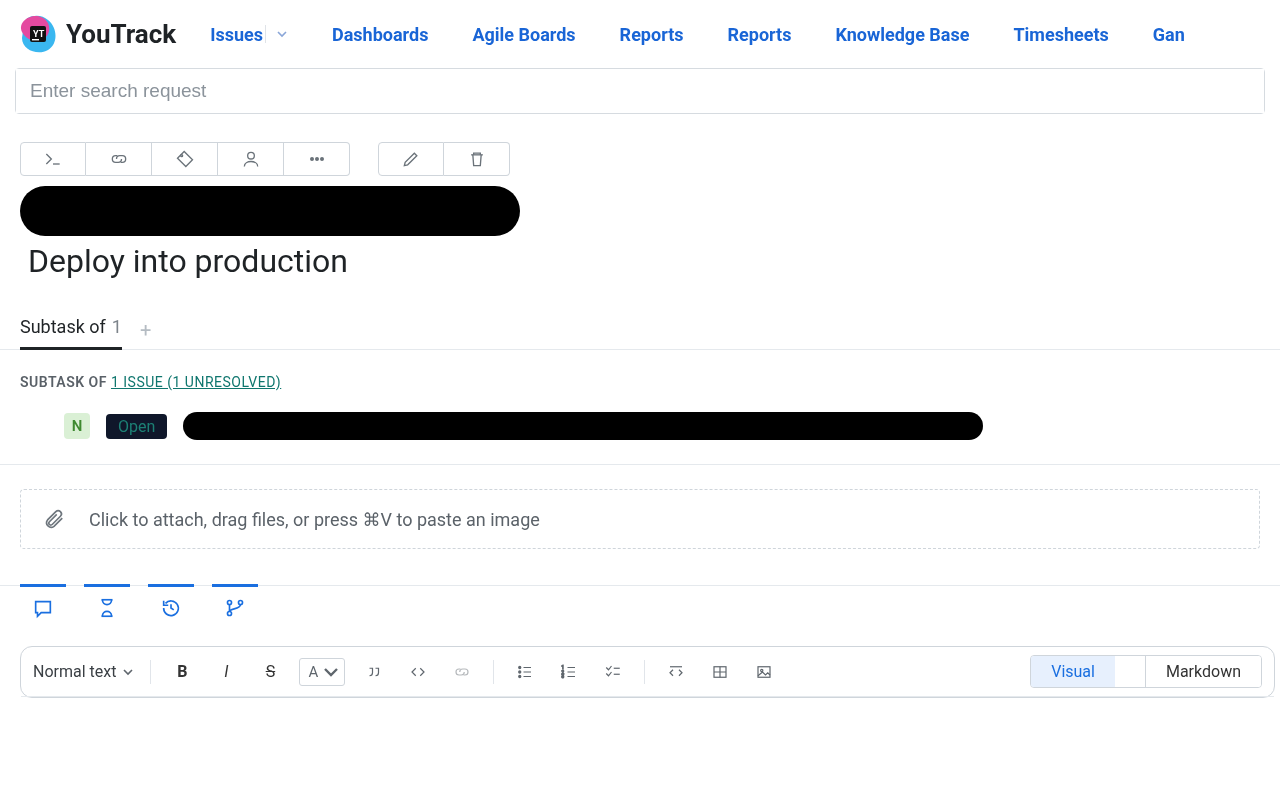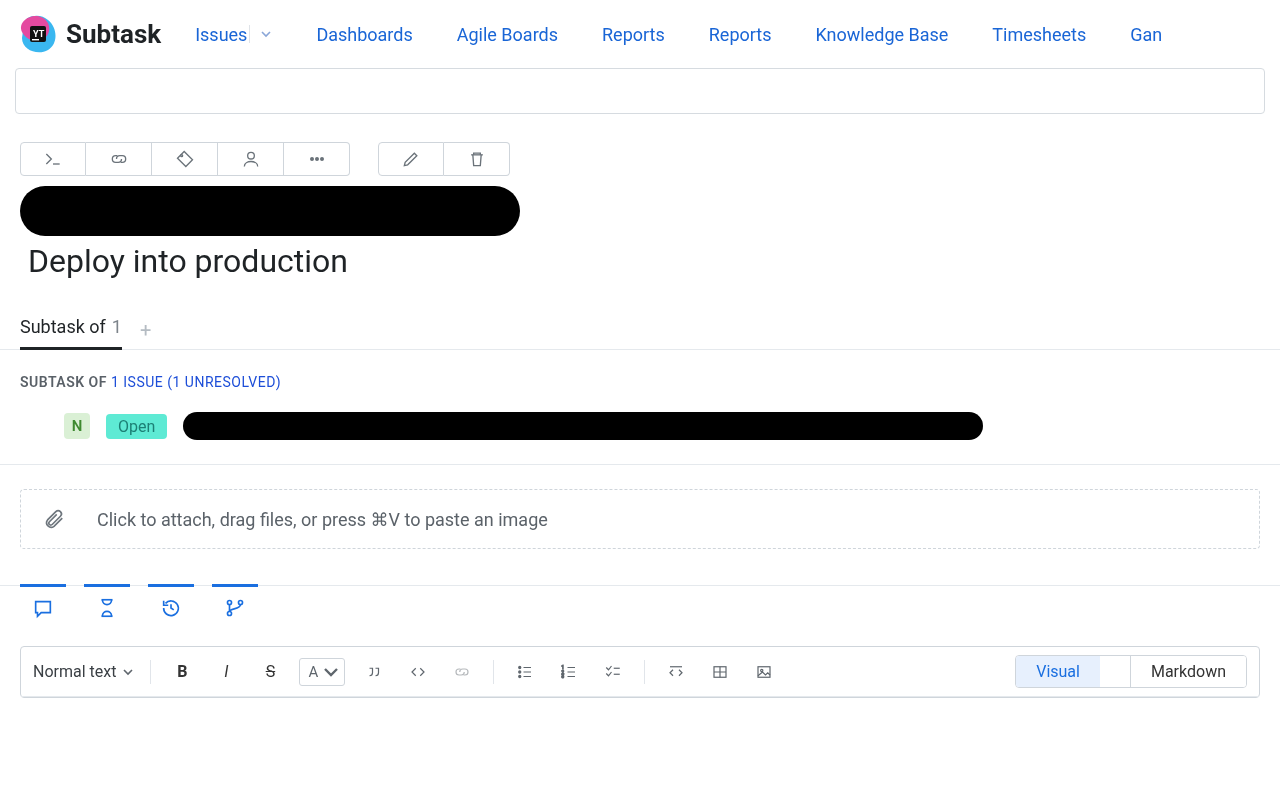--- a/index.html
+++ b/index.html
@@ -43,20 +43,21 @@
     font-size: 18px;
     flex: 1;
   }
   .topnav a {
     color: #1965d6;
     text-decoration: none;
     white-space: nowrap;
     display: flex;
     align-items: center;
     gap: 6px;
+    font-weight: bold;
   }
   .topnav .sep {
     color: #c0c6cc;
     font-size: 16px;
     padding: 0 2px;
     border-left: 1px solid #dfe3e8;
     height: 18px;
     margin-left: -4px;
   }
   .chev-down-sm {
@@ -159,60 +160,60 @@
   }
 
   
   .subtask-head {
     padding: 24px 20px 0 20px;
     font-size: 14px;
     letter-spacing: 0.5px;
     color: #5a6168;
   }
   .subtask-head .label { font-weight: 600; }
-  .subtask-head .meta { color: #1d4ed8; font-weight: 400; }
+  .subtask-head .meta { color: #0f766e; font-weight: 400; text-decoration: underline; }
 
   .subtask-row {
     display: flex;
     align-items: center;
     gap: 16px;
     padding: 22px 34px 24px 64px;
     border-bottom: 1px solid #e5e9ed;
   }
   .priority-badge {
     width: 26px; height: 26px;
     background: #daf0d5;
     color: #3e8a30;
     font-weight: 600;
     border-radius: 4px;
     display: flex;
     align-items: center;
     justify-content: center;
     font-size: 15px;
   }
   .status-badge {
-    background: #5eead4;
+    background: #0f172a;
     color: #1c8075;
     padding: 3px 12px;
     border-radius: 4px;
     font-size: 16px;
   }
   .subtask-redact {
     flex: 1;
     height: 28px;
   }
 
   
   .dropzone {
     margin: 24px 20px 0 20px;
     border: 1px dashed #cfd5db;
     border-radius: 4px;
     display: flex;
     align-items: center;
-    gap: 32px;
+    gap: 24px;
     padding: 18px 22px;
     color: #5b6269;
     font-size: 18px;
   }
   .dropzone svg { width: 22px; height: 22px; fill: none; stroke: #6e767d; stroke-width: 1.8; }
 
   
   .bottom-divider {
     margin-top: 36px;
     border-top: 1px solid #e5e9ed;
@@ -231,23 +232,23 @@
     align-items: center;
     justify-content: center;
     border-top: 3px solid transparent;
     color: #1a6fe0;
   }
   .activity-tab svg { width: 22px; height: 22px; stroke: #1a6fe0; fill: none; stroke-width: 1.8; }
   .activity-tab.active { border-top-color: #1a6fe0; }
 
   
   .editor-shell {
-    margin: 18px 20px 0 20px;
+    margin: 18px 5px 0 20px;
     border: 1px solid #cfd5db;
-    border-radius: 4px;
+    border-radius: 12px;
   }
   .editor-toolbar {
     display: flex;
     align-items: center;
     gap: 14px;
     padding: 8px 12px;
     border-bottom: 1px solid #e5e9ed;
     color: #5f666d;
   }
   .ed-sep {
@@ -319,21 +320,21 @@
   <div class="logo">
     <span class="logo-mark">
       <svg viewBox="0 0 40 40">
         <path d="M6 10 C 6 2, 22 -2, 30 6 C 40 14, 40 30, 30 36 C 20 42, 4 36, 4 24 Z" fill="#3ab7f0"></path>
         <path d="M4 18 C 0 10, 8 2, 18 2 C 28 2, 34 12, 30 20 C 26 28, 10 30, 4 18 Z" fill="#e44aa0"></path>
         <rect x="12" y="12" width="16" height="16" rx="2" fill="#111"></rect>
         <text x="15" y="23" font-size="9" font-weight="700" fill="#fff">YT</text>
         <rect x="14" y="25" width="7" height="1.4" fill="#fff"></rect>
       </svg>
     </span>
-    <span class="logo-text">Subtask</span>
+    <span class="logo-text">YouTrack</span>
   </div>
 
   <nav class="topnav">
     <a href="#">
       <span>Issues</span>
       <span class="sep"></span>
       <svg class="chev-down-sm" viewBox="0 0 12 12">
           <path d="M2 4 L6 8 L10 4" stroke="#8aa6d8" stroke-width="1.6" fill="none"></path>
         </svg>
     </a>
@@ -341,20 +342,21 @@
     <a href="#">Agile Boards</a>
     <a href="#">Reports</a>
     <a href="#">Reports</a>
     <a href="#">Knowledge Base</a>
     <a href="#">Timesheets</a>
     <a href="#">Gan</a>
   </nav>
 </div>
 
 <div class="searchbar">
+  <input class="search-input" type="text" placeholder="Enter search request" style="">
 </div>
 
 <div class="toolbar-row">
   <div class="btn-group">
     <div class="toolbtn">
       <svg viewBox="0 0 24 24">
           <path d="M4 6 L10 12 L4 18"></path>
           <path d="M12 18 L20 18"></path>
         </svg>
     </div>

